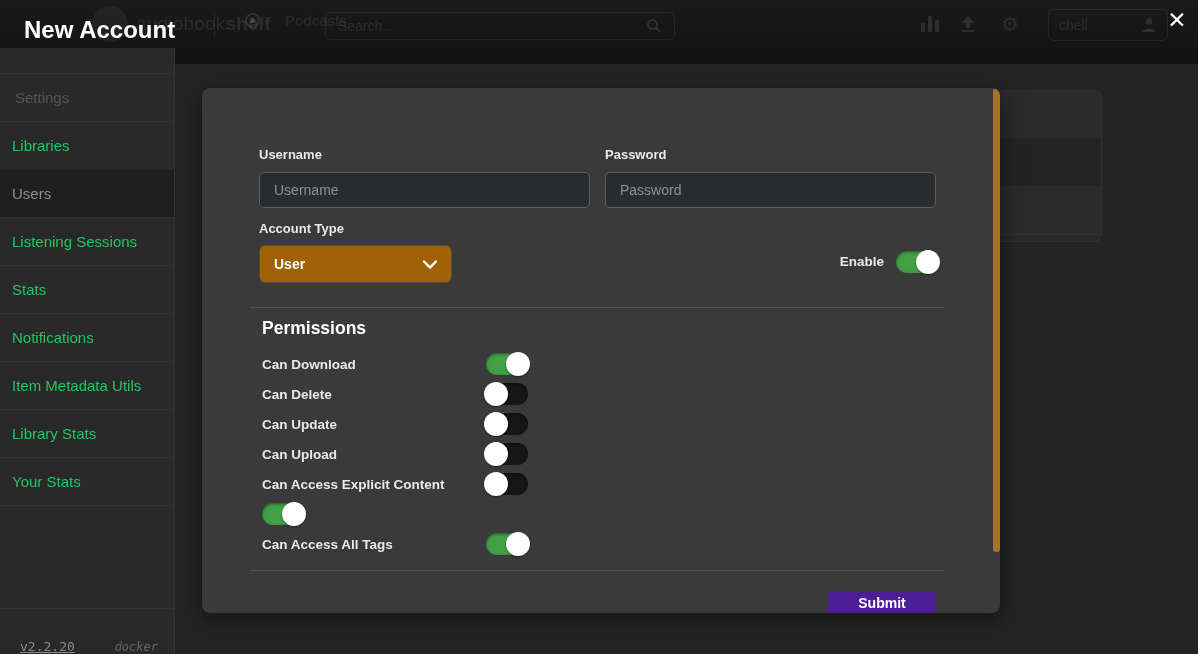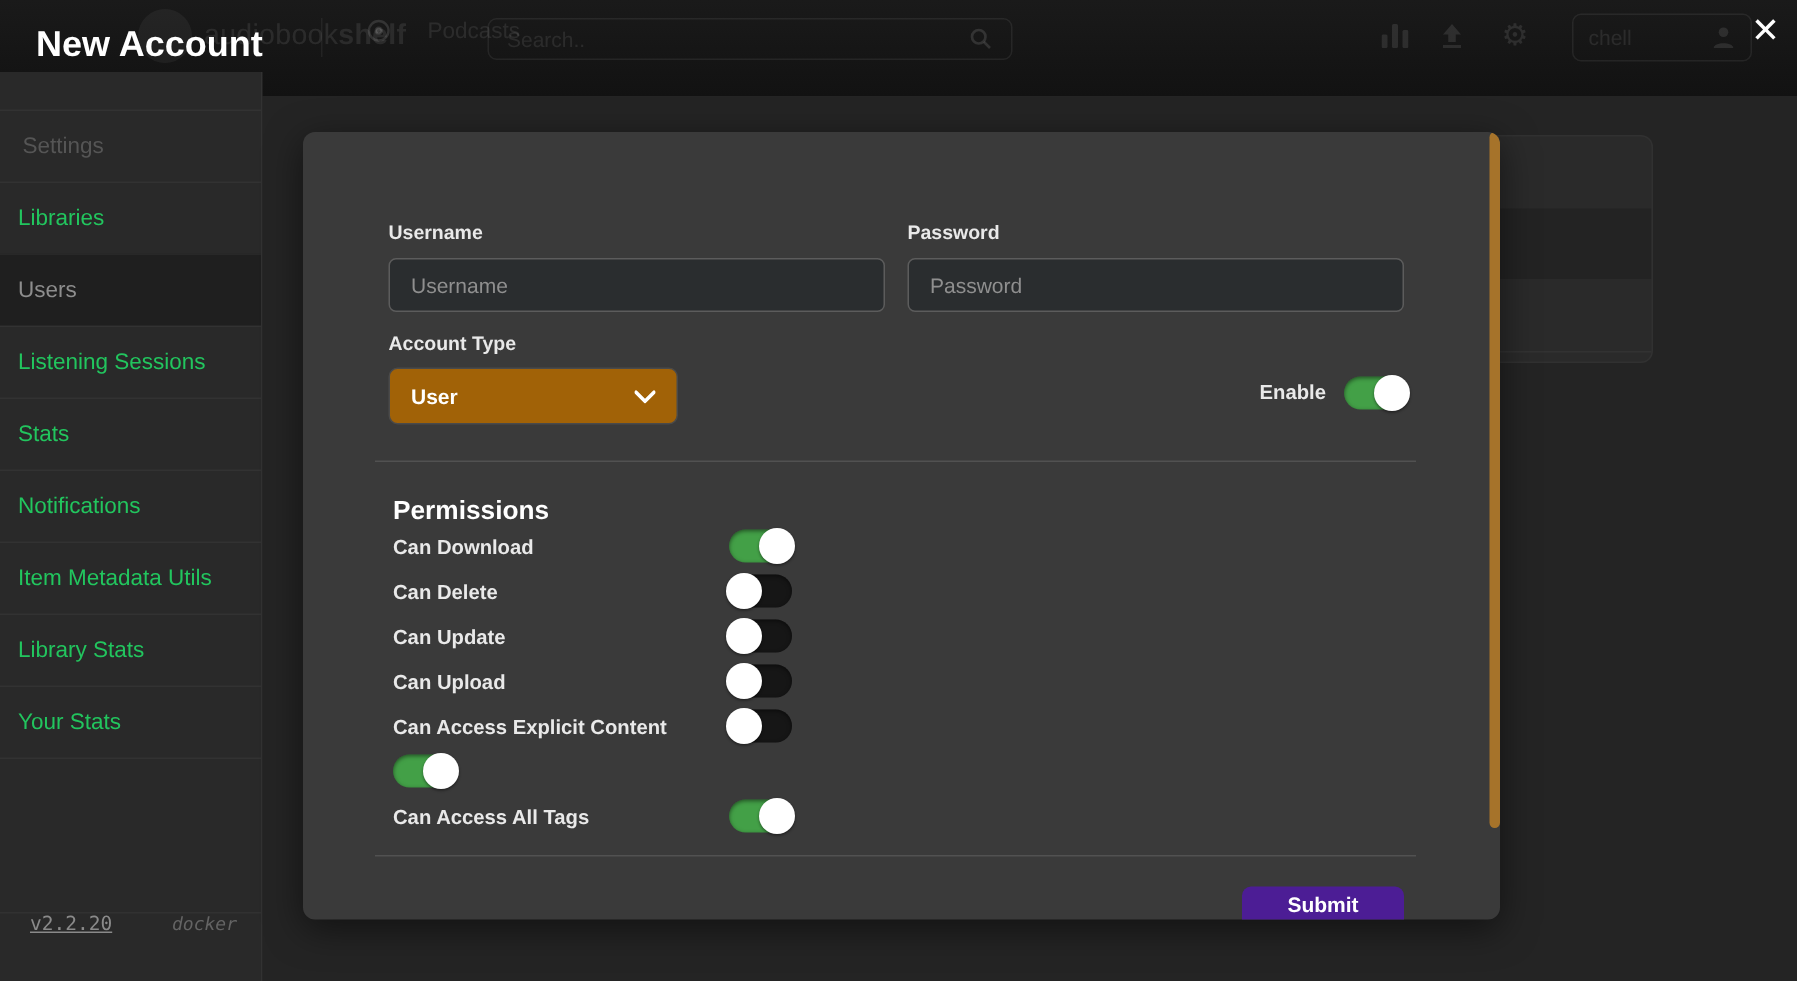--- a/index.html
+++ b/index.html
@@ -29,21 +29,21 @@
     border:1px solid rgba(255,255,255,0.07); border-radius:6px; display:flex; align-items:center;
     justify-content:space-between; padding:0 10px; font-size:14px; }
   .sidebar { position:absolute; left:0; top:48px; width:175px; height:606px; background:#292929;
     border-right:1px solid rgba(255,255,255,0.045); z-index:1; }
   .side-nav { position:absolute; top:25px; left:0; width:100%; border-bottom:1px solid rgba(255,255,255,0.045); }
   .side-item { height:48px; display:flex; align-items:center; padding-left:12px;
     border-top:1px solid rgba(255,255,255,0.045); color:#22c55e; font-size:15px; font-weight:500; cursor:pointer; }
   .side-item.muted { color:#555555;padding-left:15px; }
   .side-item.active { background:#1f1f1f; color:#8d8d8d; }
   .side-foot { position:absolute; bottom:0; left:0; width:100%; height:46px;
-    border-top:1px solid rgba(255,255,255,0.04); display:flex; align-items:flex-start; justify-content:space-between;
+    border-top:1px solid rgba(255,255,255,0.04); display:flex; align-items:flex-end; justify-content:space-between;
     padding:0 16px 0 20px; }
   .ver { font-family:"DejaVu Sans Mono", monospace; font-size:13px; color:#8a8a8a; text-decoration:underline; cursor:pointer; }
   .plat { font-family:"DejaVu Sans Mono", monospace; font-style:italic; font-size:12px; color:#646464; }
   .mainbg { position:absolute; left:175px; top:48px; width:1023px; height:606px; background:#242424; z-index:0; }
   .ghost-table { position:absolute; left:960px; top:90px; width:142px; height:152px; background:#2a2a2a;
     border:1px solid rgba(255,255,255,0.035); border-radius:8px; z-index:1; overflow:hidden; }
   .ghost-row-dark { position:absolute; left:0; top:48px; width:100%; height:47px; background:rgba(0,0,0,0.16); }
   .ghost-row-line { position:absolute; left:0; top:143px; width:100%; height:1px; background:rgba(255,255,255,0.04); }
   
   .page-title { position:absolute; left:24px; top:16px; font-size:24px; font-weight:600; color:#ffffff; z-index:20; }
@@ -61,21 +61,21 @@
     border-radius:5px; padding:0 14px; font-size:14px; color:#cccccc; font-family:inherit; outline:none; }
   .tinput::placeholder { color:#8f8f8f; opacity:1; }
   .acct { position:absolute; left:57px; top:133px; }
   .selbox { margin-top:8px; width:193px; height:38px; background:#a16207; border:1px solid #4a4a4a; border-radius:6px;
     display:flex; align-items:center; justify-content:space-between; padding:0 14px; cursor:pointer; }
   .selbox .selval { font-size:14px; font-weight:600; color:#ffffff; }
   .enable-wrap { position:absolute; right:62px; top:163px; display:flex; align-items:center; gap:12px; }
   .enable-wrap .flabel { font-size:13.5px; }
   .divider { position:absolute; left:48px; width:694px; height:1px; background:rgba(255,255,255,0.12); }
   .div1 { top:219px; } .div2 { top:482px; }
-  .perm-head { position:absolute; left:60px; top:230px; font-size:17.5px; font-weight:700; color:#ffffff;margin-top:12px; }
+  .perm-head { position:absolute; left:60px; top:230px; font-size:17.5px; font-weight:700; color:#ffffff; }
   .perm-list { position:absolute; left:60px; top:261px; }
   .perm-row { height:30px; display:flex; align-items:center; }
   .perm-label { width:224px; font-size:13.5px; font-weight:600; color:#e9e9e9; }
   .toggle { position:relative; width:42px; height:22px; border-radius:12px; background:#161616;
     box-shadow: inset 0 1px 3px rgba(0,0,0,0.5); cursor:pointer; flex:0 0 auto; }
   .toggle.on { background:#43a047; }
   .toggle .knob { position:absolute; top:-1px; left:-2px; width:24px; height:24px; border-radius:50%;
     background:#ffffff; box-shadow:0 1px 2px rgba(0,0,0,0.45); }
   .toggle.on .knob { left:auto; right:-2px; }
   .submit-btn { position:absolute; left:626px; top:503px; width:108px; height:36px; background:#4c1d95;

